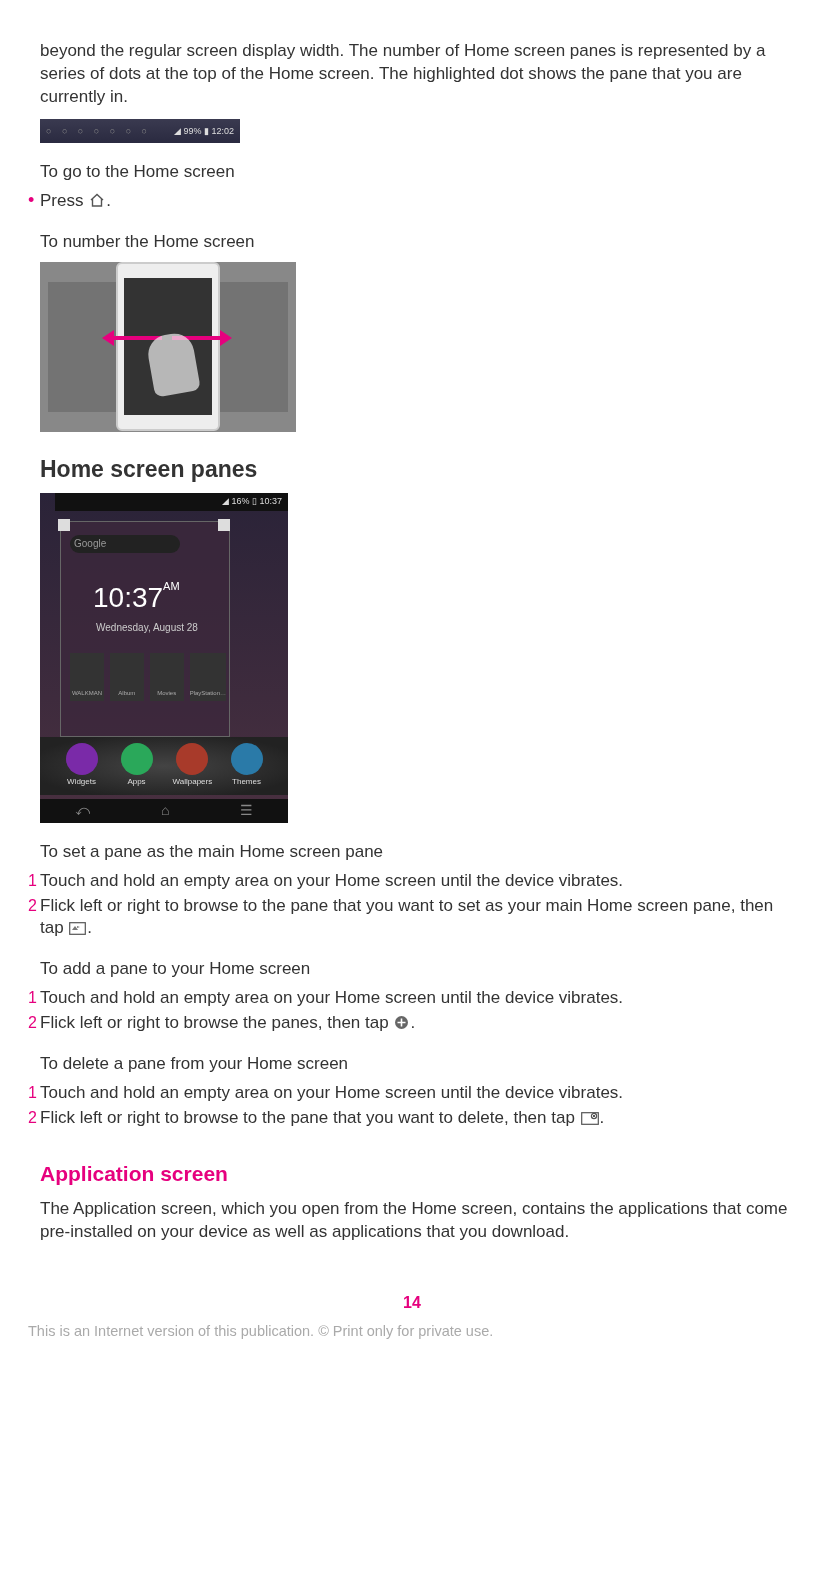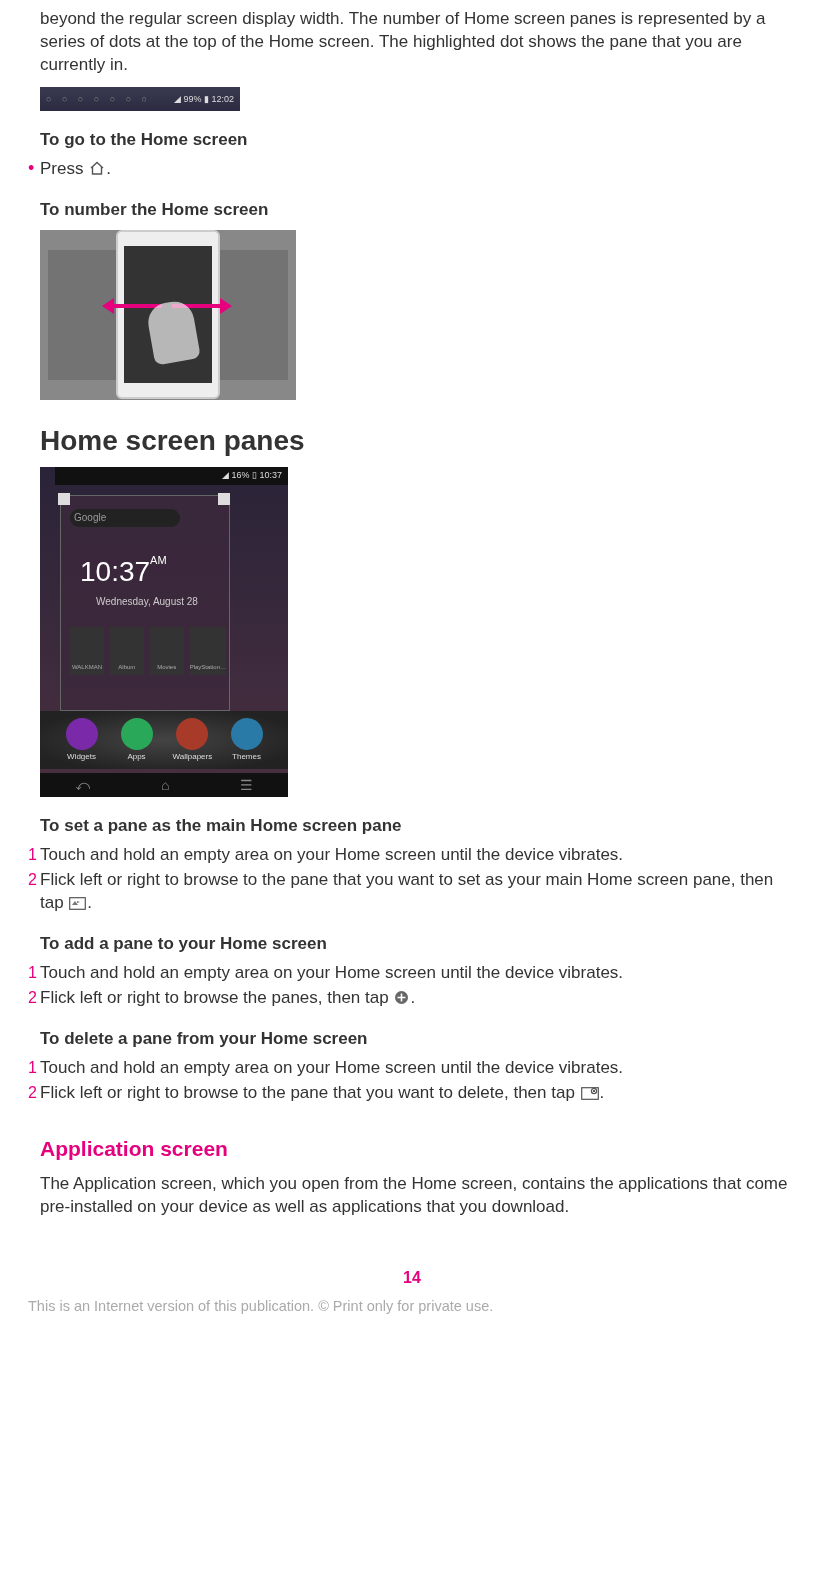--- a/index.html
+++ b/index.html
@@ -7,33 +7,34 @@
     padding: 0;
     font-family: Arial, Helvetica, sans-serif;
     font-size: 17px;
     line-height: 1.35;
     color: #333;
     background: #fff;
     width: 824px;
   }
   .page {
     padding: 8px 28px 40px 28px;
+    margin-top: 32px;
   }
   .body-text {
     margin: 0 0 10px 0;
     padding-left: 12px;
   }
   .heading-bold {
-    font-weight: bold;
+    font-weight: normal;
     color: #333;
     margin: 18px 0 6px 12px;
   }
   .section-heading {
     font-weight: bold;
-    font-size: 28px;
+    font-size: 23px;
     color: #333;
     margin: 22px 0 8px 12px;
   }
   .section-heading-pink {
     font-weight: bold;
     font-size: 21px;
     color: #e6007e;
     margin: 30px 0 10px 12px;
   }
   .bullet-row, .num-row {
@@ -186,21 +187,21 @@
   }
   .panes-corner {
     position:absolute; width:12px; height:12px; background:#ddd;
   }
   .panes-corner.tl{top:26px;left:18px;} .panes-corner.tr{top:26px;left:178px;}
   .panes-google {
     position:absolute; top:42px; left:30px; width:110px; height:18px; background:#222; border-radius:9px;
     color:#999; font-size:10px; padding:2px 4px; box-sizing:border-box;
   }
   .panes-clock {
-    position:absolute; top:86px; left:40px; color:#fff; font-size:28px; font-weight:300;
+    position:absolute; top:86px; left:53px; color:#fff; font-size:28px; font-weight:300;
   }
   .panes-clock-sub { position:absolute; top:128px; left:56px; color:#ccc; font-size:10px; }
   .panes-thumbrow {
     position:absolute; top:160px; left:30px; right:62px; height:48px;
     display:flex; gap:6px;
   }
   .panes-thumbrow div { flex:1; background:#333; font-size:6px; color:#aaa; text-align:center; padding-top:36px; box-sizing:border-box;}
   .panes-wheel {
     position:absolute; bottom:28px; left:0; right:0; height:58px;
     background: radial-gradient(ellipse at center, #444 0%, #222 80%);

